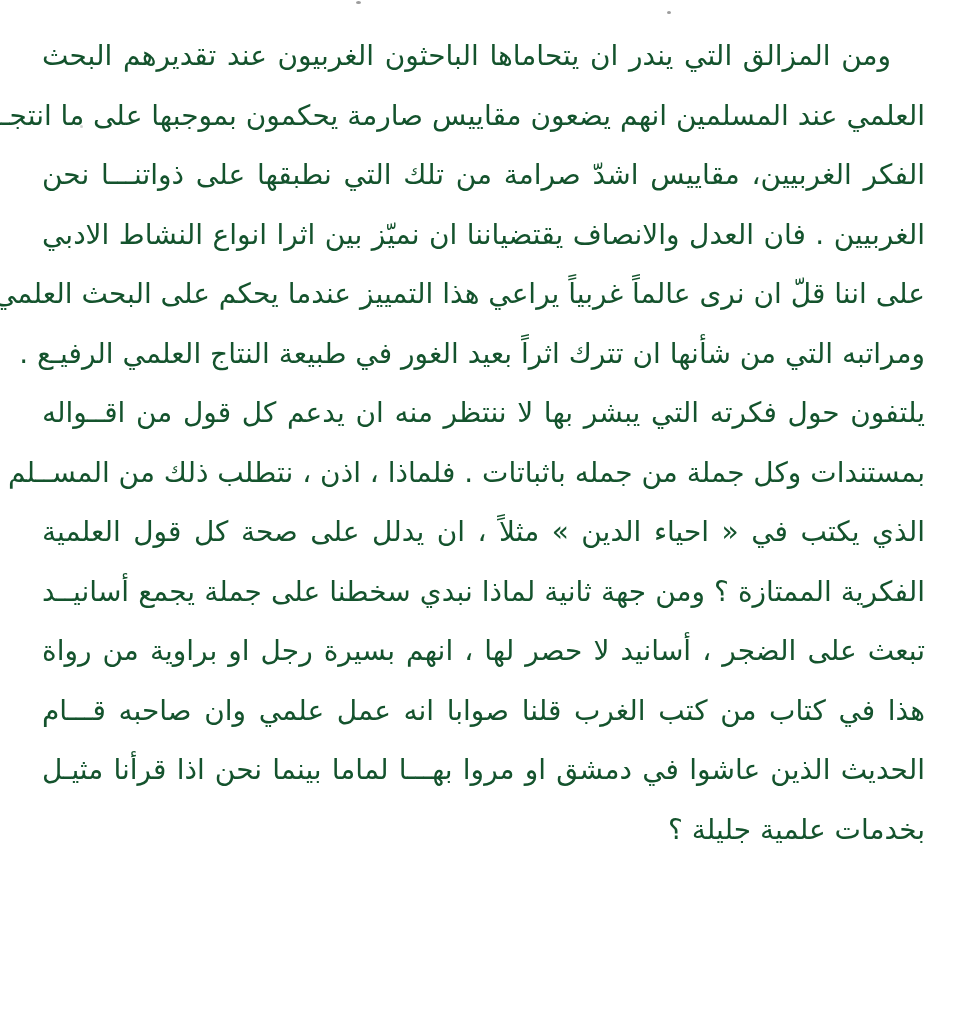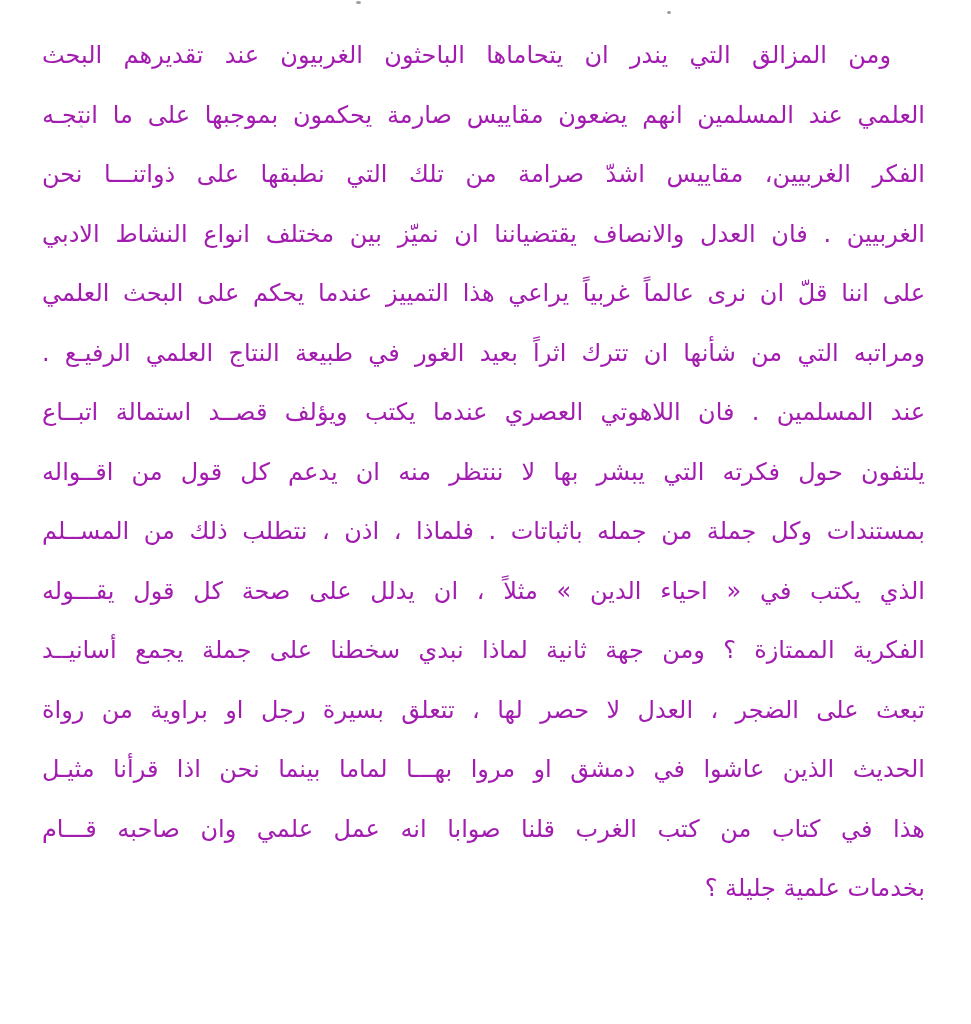--- a/index.html
+++ b/index.html
@@ -18,24 +18,24 @@
   }
   .text-block {
     position: absolute;
     top: 26px;
     right: 46px;
     left: 42px;
   }
   .line {
     direction: rtl;
     unicode-bidi: embed;
-    font-size: 24px;
+    font-size: 28px;
     line-height: 59.5px;
     height: 59.5px;
-    color: #a21caf;
+    color: #14532d;
     white-space: nowrap;
     text-align: justify;
     text-align-last: justify;
     -moz-text-align-last: justify;
     letter-spacing: 0.2px;
     text-rendering: optimizeLegibility;
   }
   .line.first {
     padding-right: 34px;
   }
@@ -60,27 +60,26 @@
 <div class="page">
 
   <span class="speck s1"></span>
   <span class="speck s2"></span>
   <span class="speck s3"></span>
 
   <div class="text-block">
     <div class="line first">ومن المزالق التي يندر ان يتحاماها الباحثون الغربيون عند تقديرهم البحث</div>
     <div class="line">العلمي عند المسلمين انهم يضعون مقاييس صارمة يحكمون بموجبها على ما انتجـه</div>
     <div class="line">الفكر الغربيين، مقاييس اشدّ صرامة من تلك التي نطبقها على ذواتنـــا نحن</div>
-    <div class="line">الغربيين . فان العدل والانصاف يقتضياننا ان نميّز بين مختلف انواع النشاط الادبي</div>
+    <div class="line">الغربيين . فان العدل والانصاف يقتضياننا ان نميّز بين اثرا انواع النشاط الادبي</div>
     <div class="line">على اننا قلّ ان نرى عالماً غربياً يراعي هذا التمييز عندما يحكم على البحث العلمي</div>
     <div class="line">ومراتبه التي من شأنها ان تترك اثراً بعيد الغور في طبيعة النتاج العلمي الرفيـع .</div>
-    <div class="line">عند المسلمين . فان اللاهوتي العصري عندما يكتب ويؤلف قصــد استمالة اتبــاع</div>
     <div class="line">يلتفون حول فكرته التي يبشر بها لا ننتظر منه ان يدعم كل قول من اقــواله</div>
     <div class="line">بمستندات وكل جملة من جمله باثباتات . فلماذا ، اذن ، نتطلب ذلك من المســلم</div>
-    <div class="line">الذي يكتب في « احياء الدين » مثلاً ، ان يدلل على صحة كل قول يقـــوله</div>
+    <div class="line">الذي يكتب في « احياء الدين » مثلاً ، ان يدلل على صحة كل قول العلمية</div>
     <div class="line">الفكرية الممتازة ؟ ومن جهة ثانية لماذا نبدي سخطنا على جملة يجمع أسانيــد</div>
-    <div class="line">تبعث على الضجر ، العدل لا حصر لها ، تتعلق بسيرة رجل او براوية من رواة</div>
+    <div class="line">تبعث على الضجر ، أسانيد لا حصر لها ، انهم بسيرة رجل او براوية من رواة</div>
+    <div class="line">هذا في كتاب من كتب الغرب قلنا صوابا انه عمل علمي وان صاحبه قـــام</div>
     <div class="line">الحديث الذين عاشوا في دمشق او مروا بهـــا لماما بينما نحن اذا قرأنا مثيـل</div>
-    <div class="line">هذا في كتاب من كتب الغرب قلنا صوابا انه عمل علمي وان صاحبه قـــام</div>
     <div class="line last">بخدمات علمية جليلة ؟</div>
   </div>
 
 </div>
 
 </body></html>

